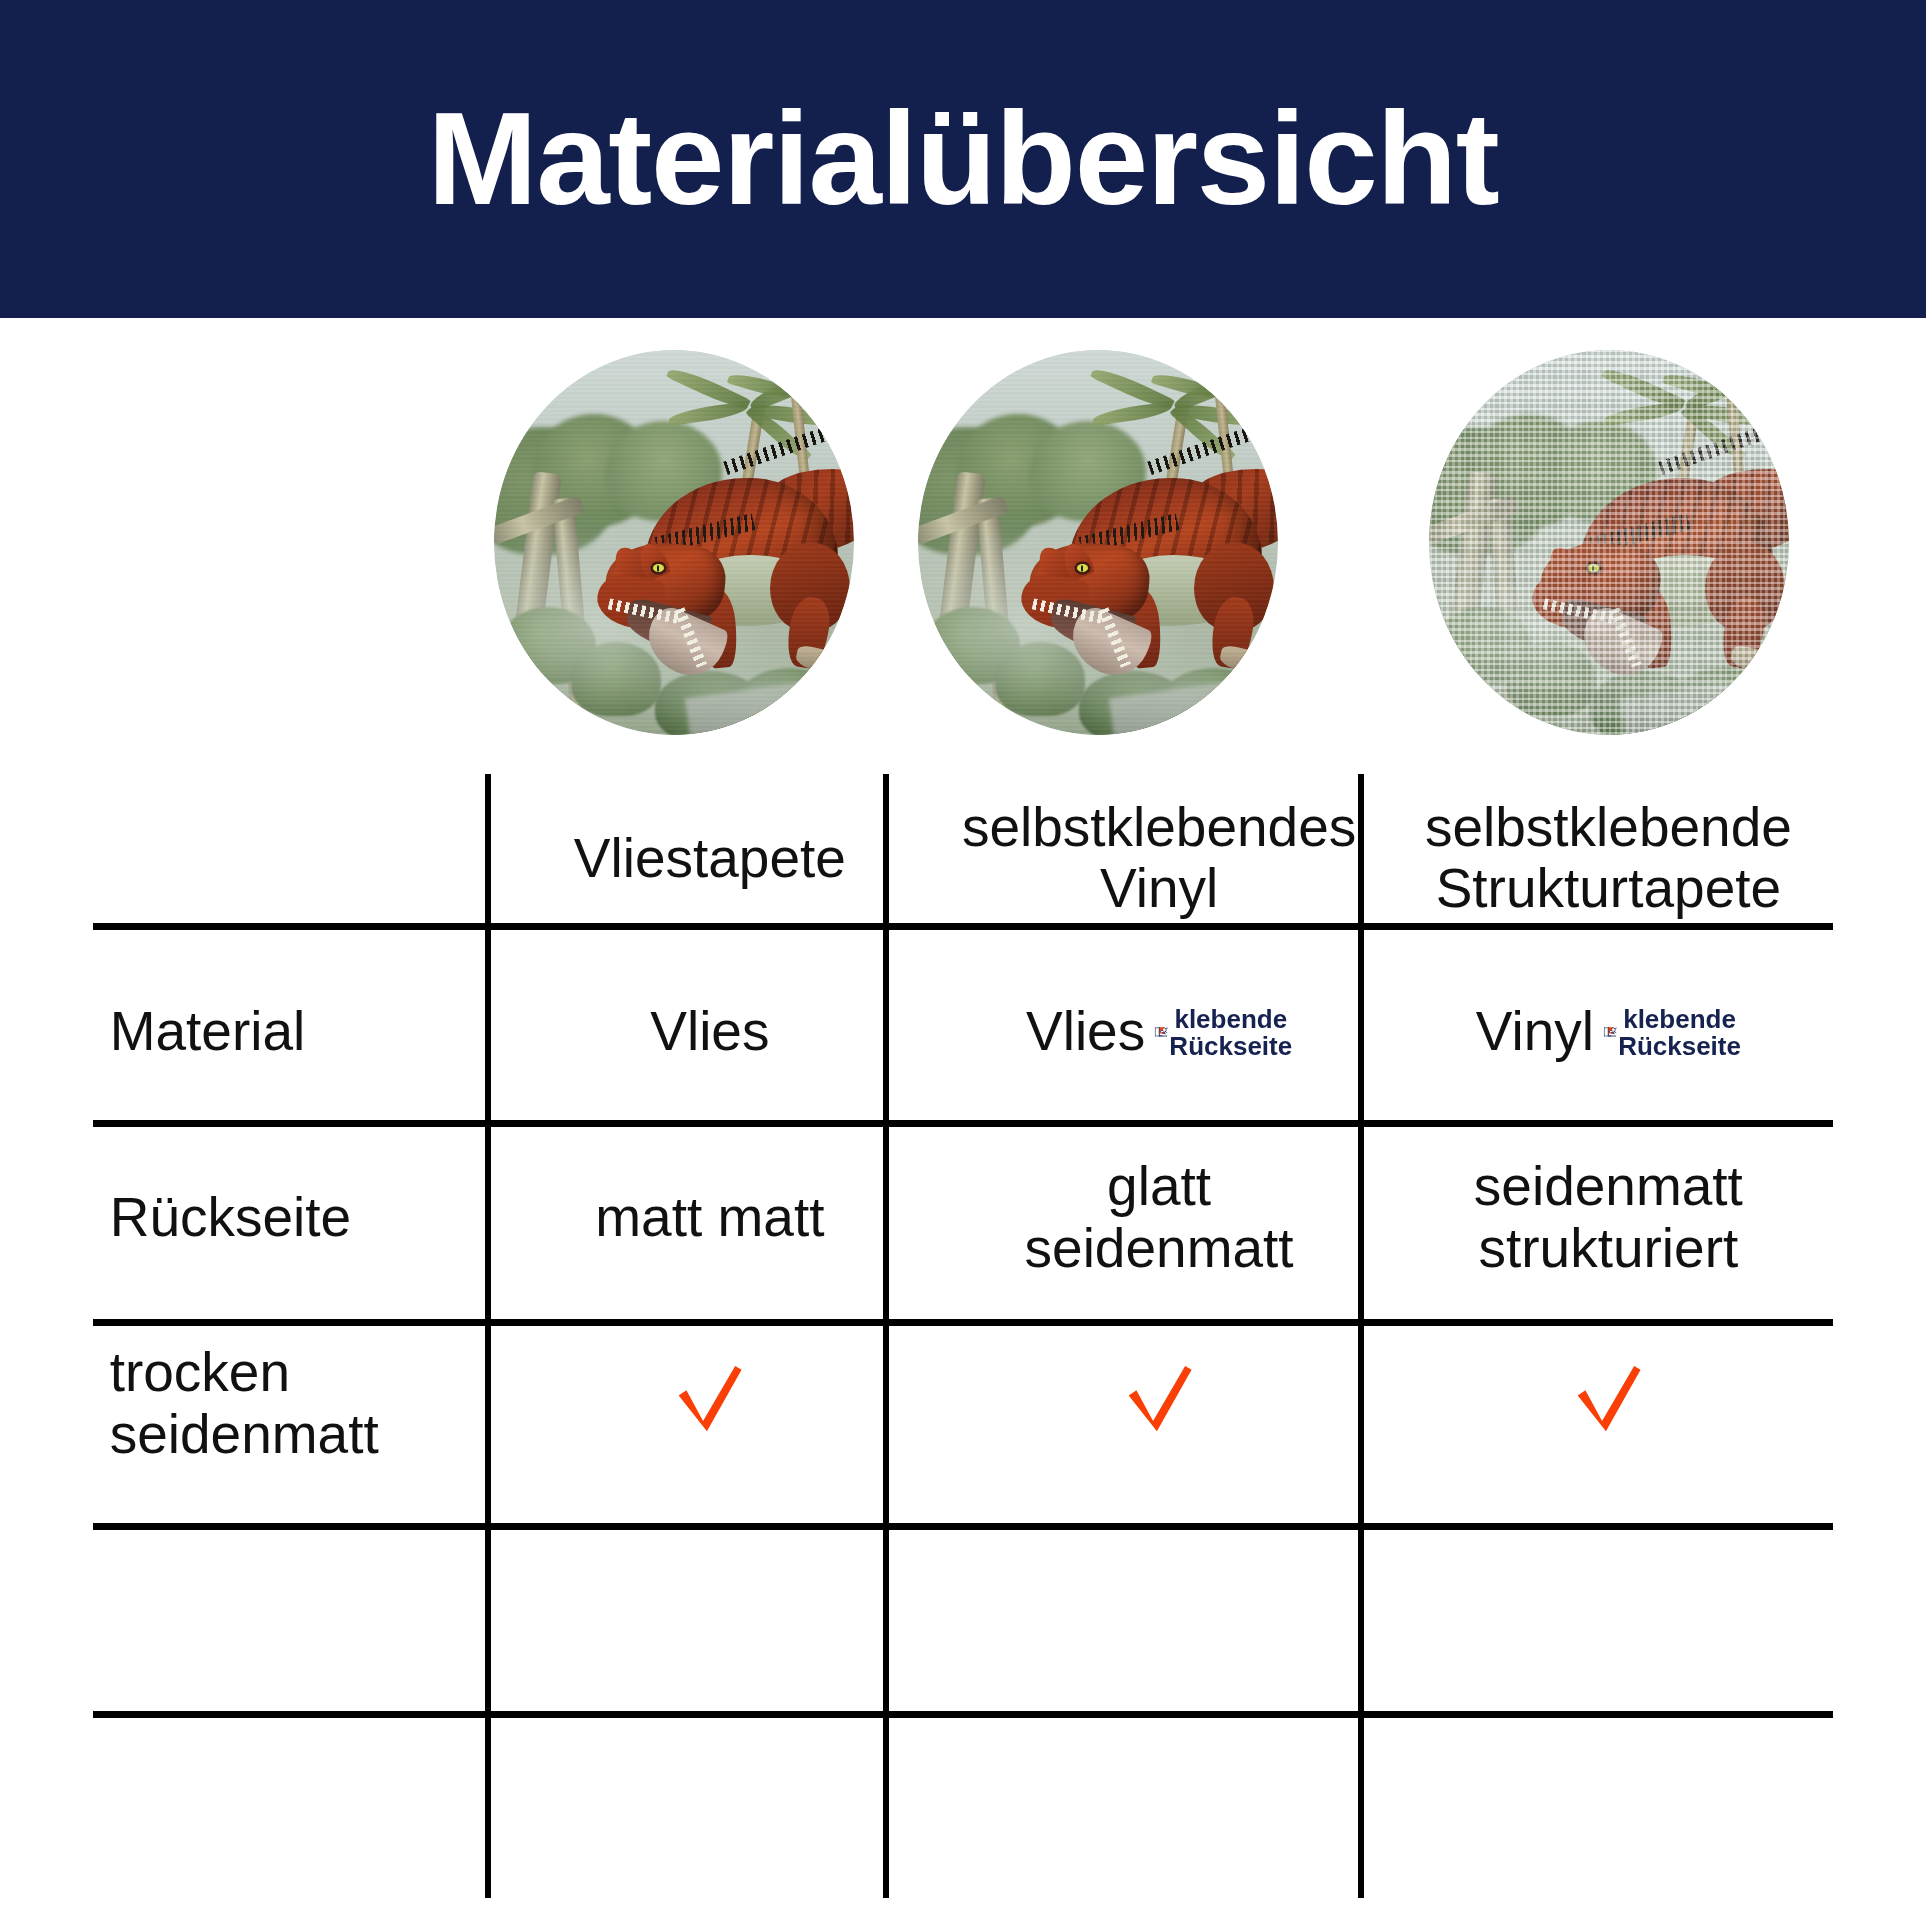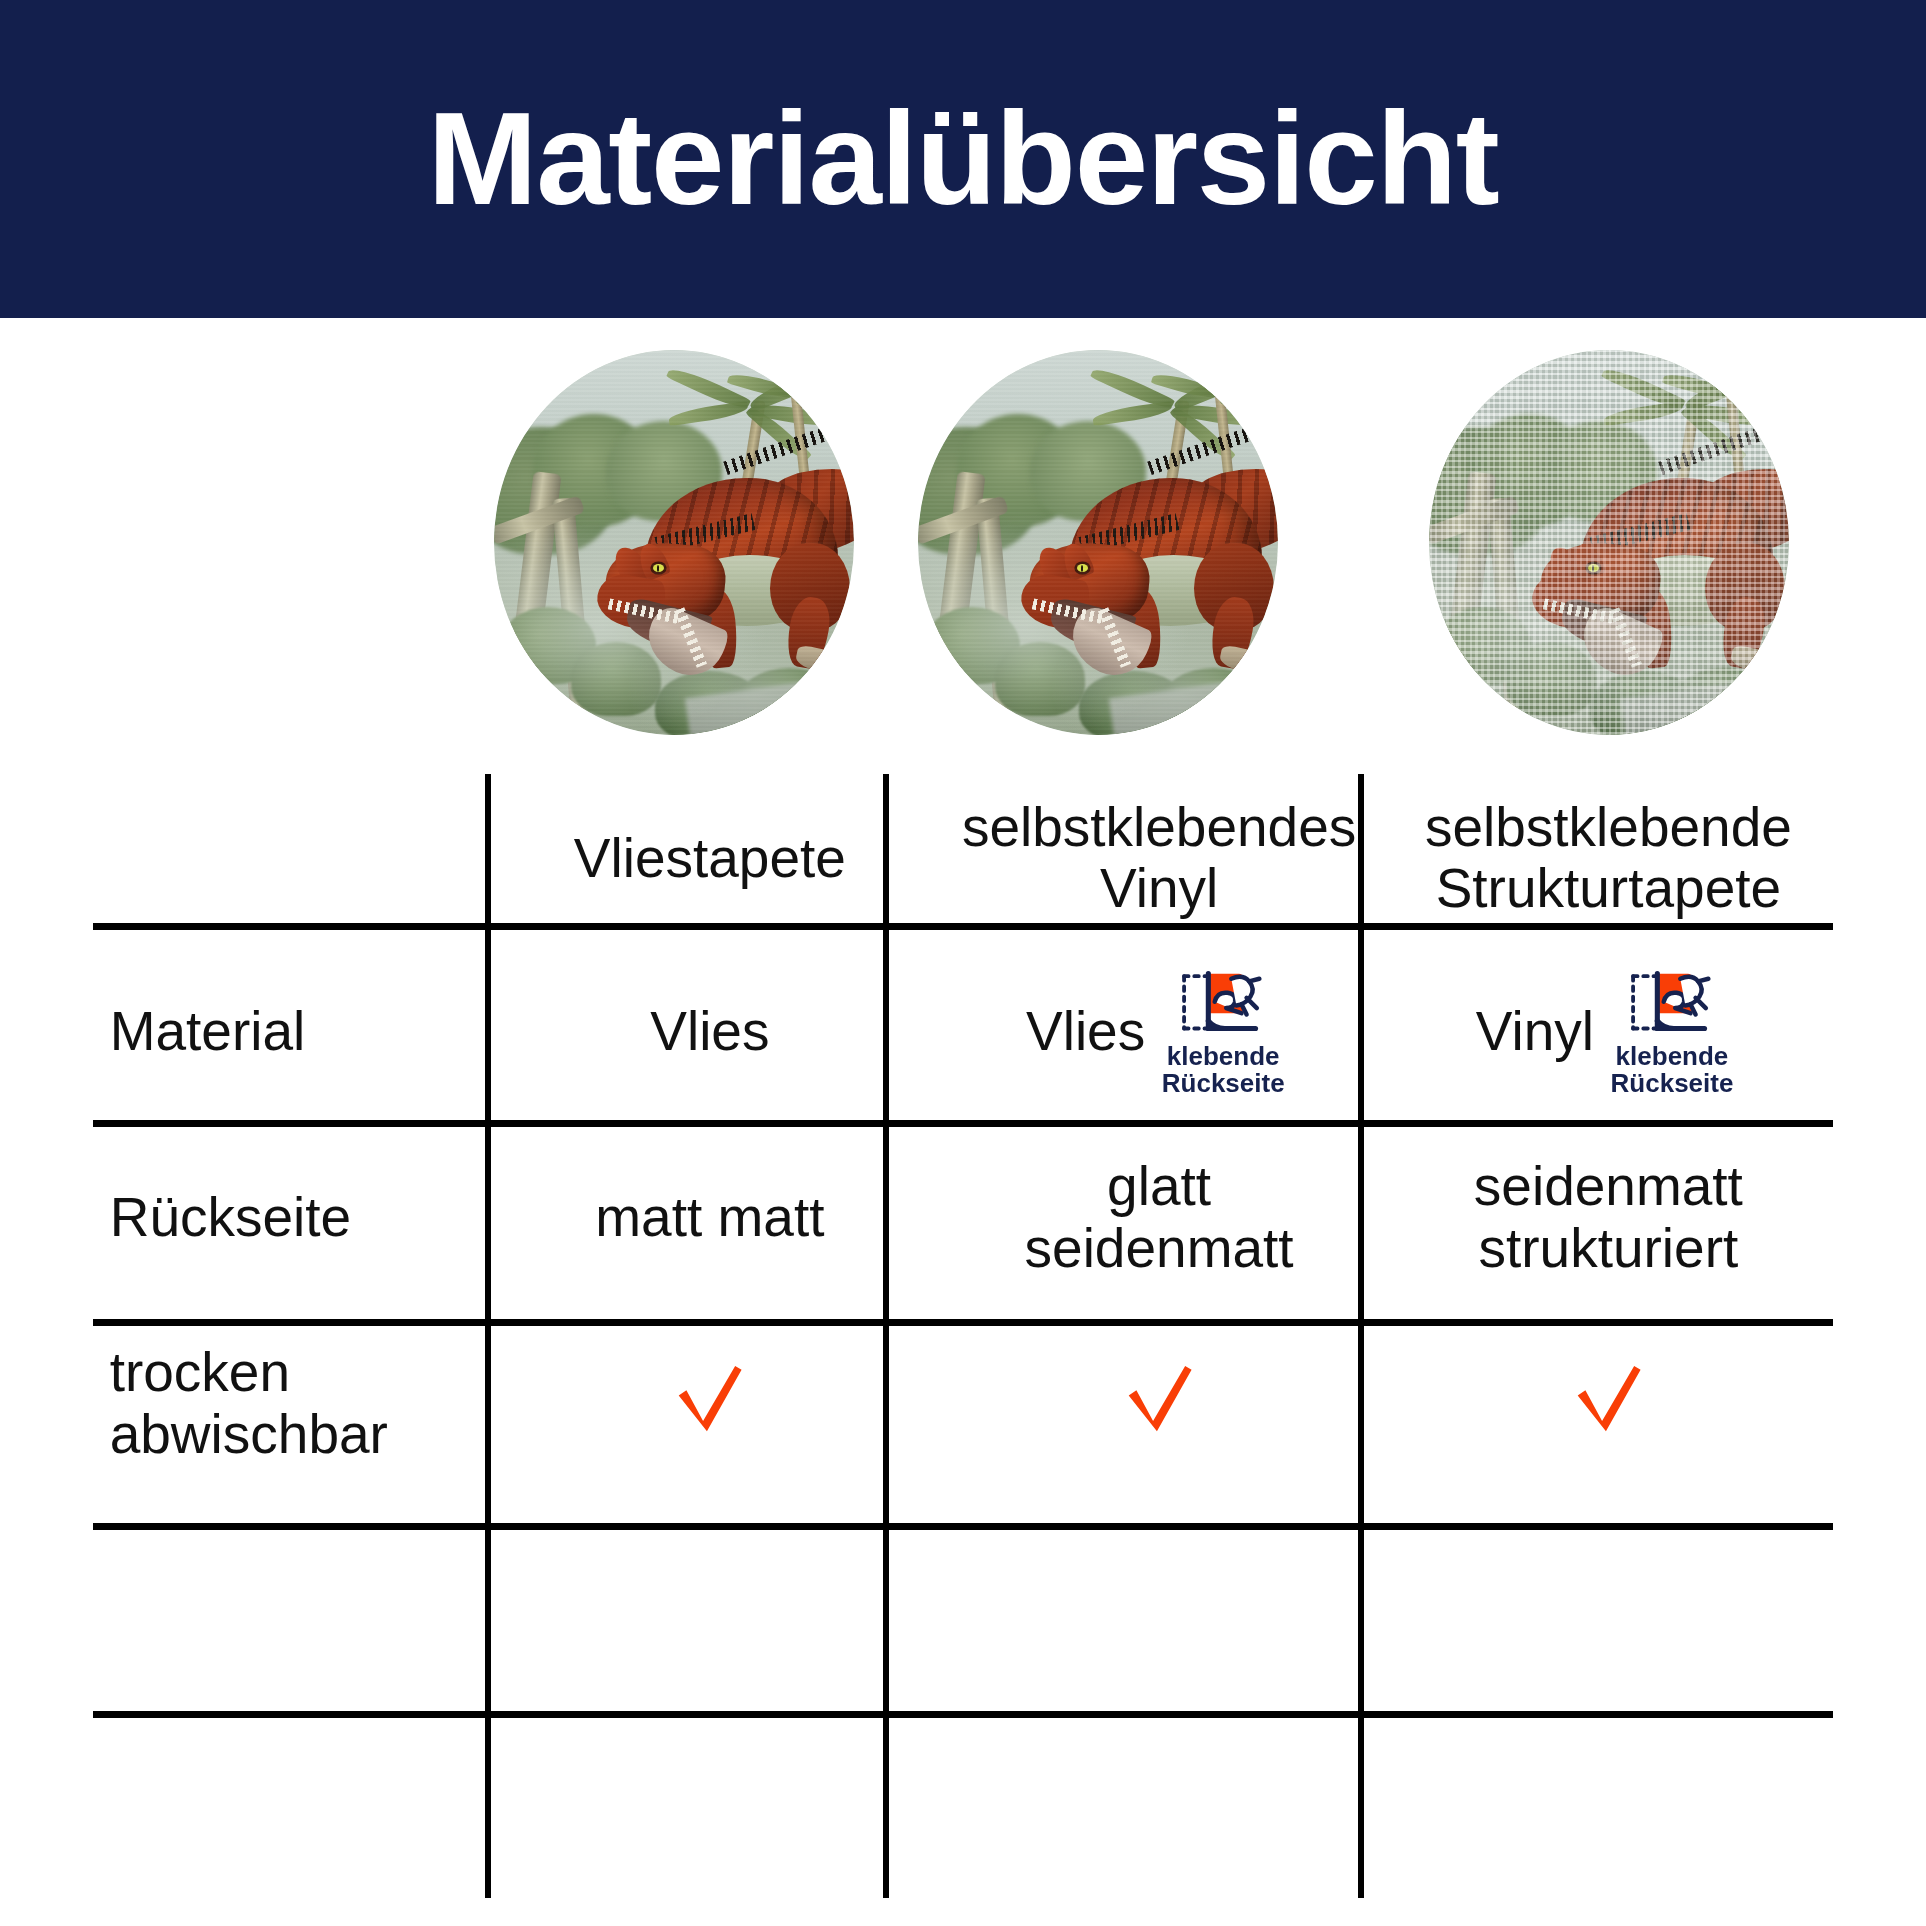--- a/index.html
+++ b/index.html
@@ -280,21 +280,21 @@
   .cell-flex {
     display: flex;
     align-items: center;
     justify-content: center;
     gap: 9px;
   }
   .cell-text { white-space: nowrap; }
 
   .badge {
     display: flex;
-    flex-direction: column;
+    flex-direction: row;
     align-items: center;
     width: 138px;
     flex: 0 0 auto;
   }
   .badge-caption {
     font-size: 26px;
     font-weight: bold;
     color: #16224f;
     line-height: 1.06;
     text-align: center;
@@ -586,21 +586,21 @@
         <td class="label">Rückseite</td>
         <td class="two-line">matt matt</td>
         <td class="two-line">glatt
 seidenmatt</td>
         <td class="two-line">seidenmatt
 strukturiert</td>
       </tr>
 
       <tr class="body">
         <td class="label two-line">trocken
-abwischbar</td>
+seidenmatt</td>
         <td>
           <span class="check">
             <svg width="77" height="72" viewBox="0 0 120 112">
                 <path d="M12 52 L24 44 L50 92 L100 6 L110 12 L56 108 Z" fill="#F93E06"></path>
               </svg>
           </span>
         </td>
         <td>
           <span class="check">
             <svg width="77" height="72" viewBox="0 0 120 112">

